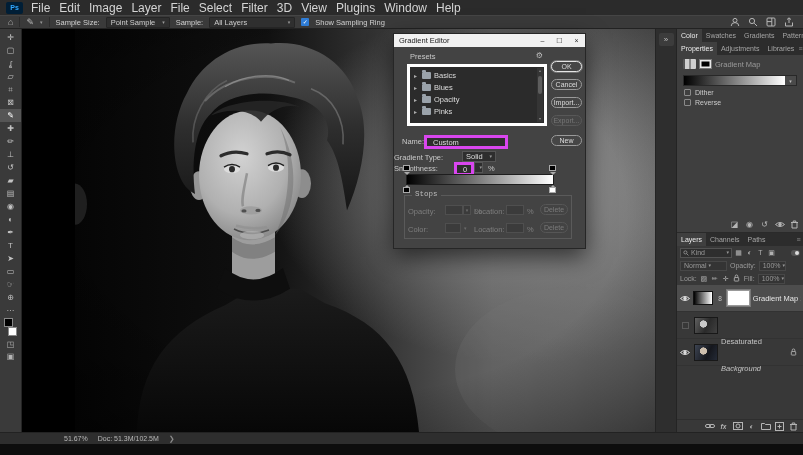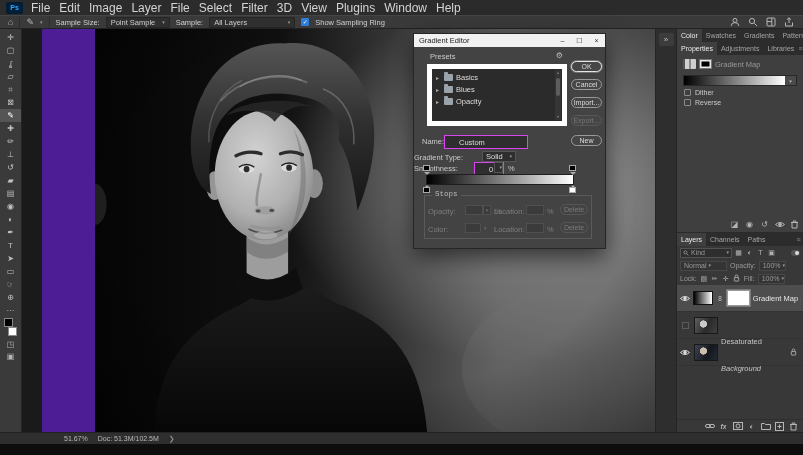--- a/index.html
+++ b/index.html
@@ -39,21 +39,21 @@
   .toolbar { width:22px; background:#3a3a3a; border-right:1px solid #242424; display:flex; flex-direction:column; align-items:stretch; padding-top:2px; flex:0 0 auto; }
   .tool { height:13px; display:flex; align-items:center; justify-content:center; color:#c3c3c3; font-size:8px; line-height:1; }
   .tool.active { background:#555; color:#fff; }
   .tool-extra { height:12px; display:flex; align-items:center; justify-content:center; color:#b5b5b5; font-size:8px; }
   .swatches { position:relative; height:18px; margin:2px 4px; }
   .sw { position:absolute; width:9px; height:9px; border:1px solid #888; }
   .sw-fg { left:0; top:0; background:#000; z-index:2; }
   .sw-bg { right:0; bottom:0; background:#fff; z-index:1; }
 
   
-  .canvas { flex:1; background:#4c1d95; position:relative; min-width:0;margin-left:20px; }
+  .canvas { flex:1; background:#000000; position:relative; min-width:0; }
   .photo { position:absolute; left:53px; top:0; right:0; bottom:0; }
   .photo svg { width:100%; height:100%; display:block; }
 
   
   .dock { width:21px; background:#2e2e2e; border-left:1px solid #242424; display:flex; flex-direction:column; align-items:center; padding-top:4px; flex:0 0 auto; }
   .dock-icon { width:15px; height:13px; background:#3c3c3c; border-radius:2px; color:#bbb; font-size:8px; display:flex; align-items:center; justify-content:center; }
 
   
   .rightcol { width:127px; background:#383838; border-left:1px solid #242424; display:flex; flex-direction:column; font-size:7px; color:#ccc; flex:0 0 auto; }
   .ptabs { height:13px; background:#2c2c2c; display:flex; align-items:stretch; flex:0 0 auto; }
@@ -117,32 +117,32 @@
 
   
   .dlg { position:absolute; left:371px; top:4px; width:193px; height:216px; background:#434343; border:1px solid #262626; box-shadow:0 8px 22px rgba(0,0,0,.6); z-index:50; font-size:7.5px; color:#ccc; }
   .dlg-title { height:13px; background:#f1f1f1; color:#1a1a1a; display:flex; align-items:center; padding-left:5px; font-size:7.5px; }
   .dlg-winbtns { margin-left:auto; display:flex; height:100%; }
   .dlg-winbtn { width:17px; display:flex; align-items:center; justify-content:center; color:#333; font-size:7px; }
   .dlg-body { position:relative; height:203px; }
   .abs { position:absolute; }
   .dlg-label { color:#c9c9c9; }
   .dlg-label.dim, .dim { color:#7e7e7e; }
-  .preset-list { left:13px; top:17px; width:140px; height:62px; background:#2b2b2b; border:5px solid #ffffff; overflow:hidden; }
+  .preset-list { left:13px; top:17px; width:140px; height:62px; background:#2b2b2b; border:3px solid #ffffff; overflow:hidden; }
   .preset-row { height:12px; display:flex; align-items:center; gap:3px; padding-left:4px; color:#ddd; }
   .pr-exp { color:#aaa; font-size:6px; width:5px; }
   .folder { width:9px; height:7px; background:#9aa2aa; border-radius:1px; position:relative; }
   .folder::before { content:""; position:absolute; top:-2px; left:0; width:4px; height:2px; background:#9aa2aa; border-radius:1px 1px 0 0; }
   .scrolltrack { position:absolute; right:1px; top:1px; bottom:1px; width:6px; background:#353535; display:flex; flex-direction:column; align-items:center; }
   .scroll-arrow { color:#888; font-size:4px; line-height:6px; }
   .scrollthumb { width:4px; height:18px; background:#5d5d5d; border-radius:2px; margin-top:2px; }
   .dlg-btn { position:absolute; left:157px; width:31px; height:11px; border:1px solid #9a9a9a; border-radius:6px; display:flex; align-items:center; justify-content:center; color:#ddd; font-size:7px; background:#464646; }
   .dlg-btn.default { border-color:#e4e4e4; box-shadow:0 0 0 1px rgba(255,255,255,.25); }
   .dlg-btn.disabled { border-color:#585858; color:#777; }
-  .dlg-input { background:#2e2e2e; border:1px solid #d946ef; color:#ddd; display:flex; align-items:center; padding:0 14px; height:14px; }
+  .dlg-input { background:#2e2e2e; border:3px solid #d946ef; color:#ddd; display:flex; align-items:center; padding:0 6px; height:14px; }
   .dd { background:#2e2e2e; border:1px solid #555; color:#ddd; display:flex; align-items:center; height:11px; padding:0 3px; gap:2px; }
   .dd .caret { margin-left:auto; }
   .gradbar { left:12px; top:127px; width:148px; height:11px; background:linear-gradient(90deg,#000,#fff); border:1px solid #1e1e1e; }
   .stop { width:7px; height:6px; border:1px solid #aaa; background:#000; }
   .stop.white { background:#fff; }
   .stop-top { top:118px; } .stop-bot { top:140px; }
   .stop-stem { width:0; height:0; border-left:3px solid transparent; border-right:3px solid transparent; position:absolute; left:0; }
   .stop-top .stop-stem { border-top:3px solid #aaa; top:6px; }
   .stop-bot .stop-stem { border-bottom:3px solid #aaa; top:-3px; }
   .groupbox { left:10px; top:148px; width:168px; height:44px; border:1px solid #5a5a5a; }
@@ -393,20 +393,25 @@
                 <div class="preset-row">
                   <span class="pr-exp">▸</span>
                   <span class="folder"></span>
                   <span>Blues</span>
                 </div>
                 <div class="preset-row">
                   <span class="pr-exp">▸</span>
                   <span class="folder"></span>
                   <span>Opacity</span>
                 </div>
+                <div class="preset-row">
+                  <span class="pr-exp">▸</span>
+                  <span class="folder"></span>
+                  <span>Pinks</span>
+                </div>
             </div>
             <div class="scrolltrack">
               <span class="scroll-arrow">▴</span>
               <span class="scrollthumb"></span>
               <span class="scroll-arrow" style="margin-top:auto;">▾</span>
             </div>
           </div>
 
           <div class="dlg-btn default" style="top:14px;">OK</div>
           <div class="dlg-btn" style="top:32px;">Cancel</div>

